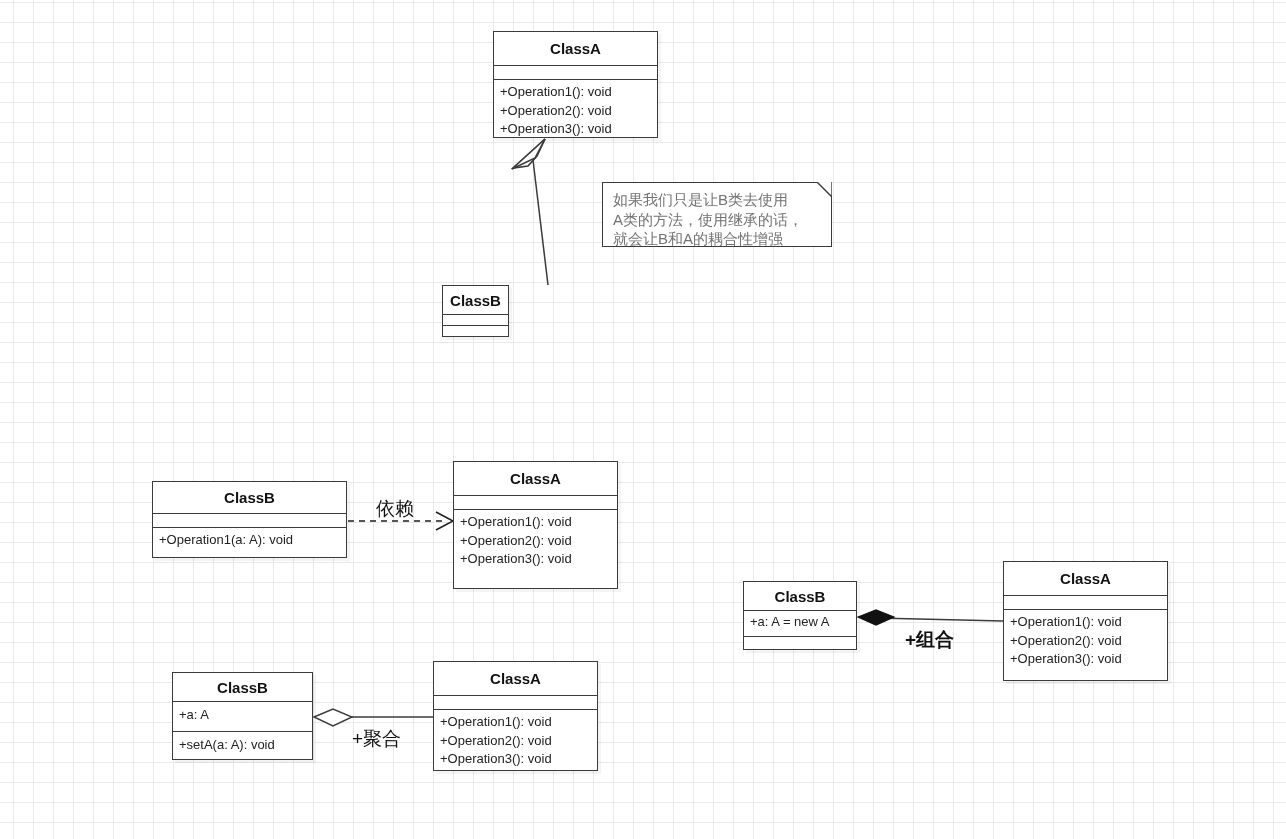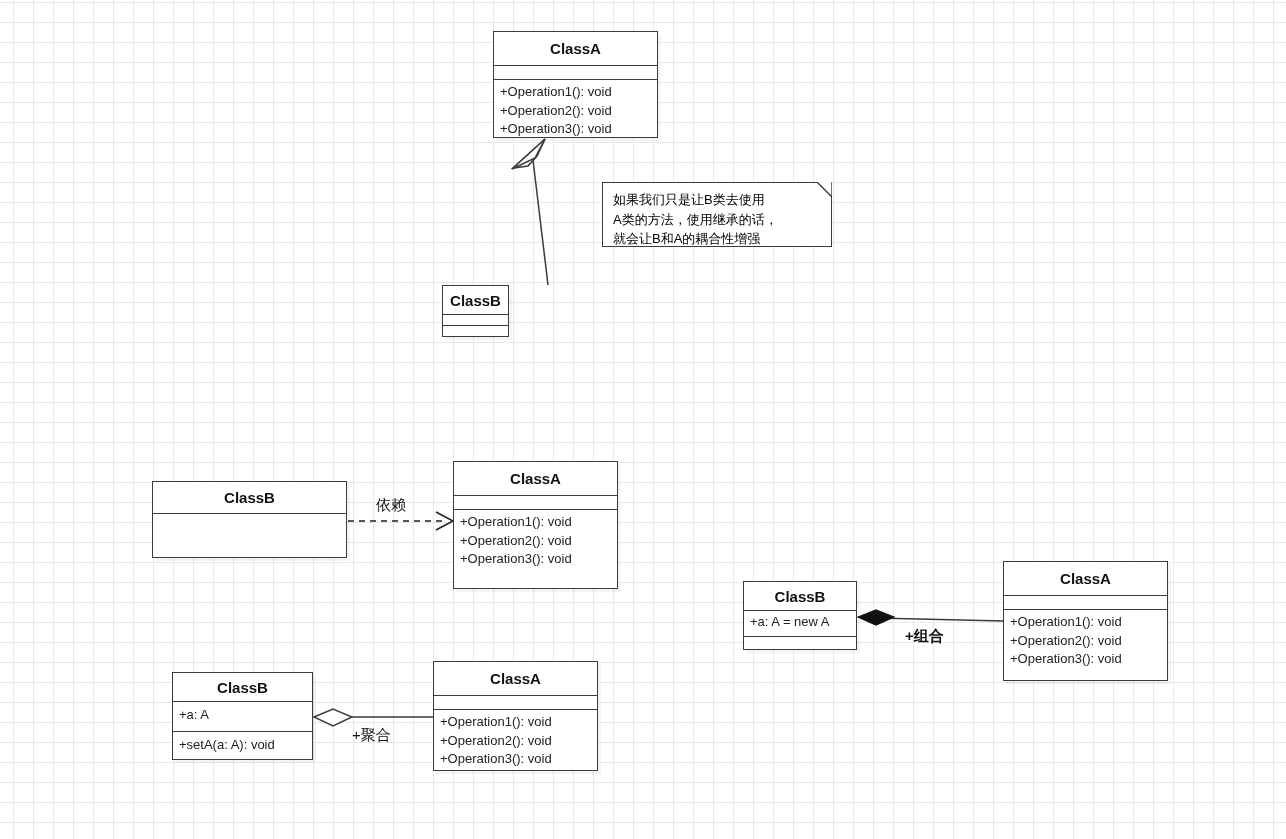--- a/index.html
+++ b/index.html
@@ -55,35 +55,35 @@
   }
   .note {
     position: absolute;
     background: #ffffff;
     border: 1.4px solid #3b3b3b;
     box-sizing: border-box;
     padding: 7px 10px 6px 10px;
     z-index: 6;
   }
   .note-line {
-    font-size: 13px;
-    color: #000000;
+    font-size: 15px;
+    color: #737373;
     line-height: 19.5px;
     white-space: nowrap;
   }
   .note-fold {
     position: absolute;
     top: -1px;
     right: -1px;
     width: 15px;
     height: 15px;
   }
   .edge-label {
     position: absolute;
-    font-size: 15px;
+    font-size: 19px;
     color: #111111;
     white-space: nowrap;
     z-index: 7;
   }
   svg.links {
     position: absolute;
     left: 0;
     top: 0;
     width: 1286px;
     height: 839px;
@@ -134,20 +134,23 @@
       <polyline points="0,0 15,15 15,0" fill="none" stroke="#3b3b3b" stroke-width="1.4"></polyline>
     </svg>
     <div class="note-line">如果我们只是让B类去使用</div>
     <div class="note-line">A类的方法，使用继承的话，</div>
     <div class="note-line">就会让B和A的耦合性增强</div>
   </div>
 
   <div class="uml-class" style="left:152px; top:481px; width:195px; height:77px;">
     <div class="cls-title" style="height:31px;">ClassB</div>
     <div class="cls-sep" style="height:14px;"></div>
+    <div class="cls-sep cls-compartment" style="height:30px;">
+      <div class="cls-row">+Operation1(a: A): void</div>
+    </div>
   </div>
 
   <div class="edge-label" style="left:376px; top:496px;">依赖</div>
 
   <div class="uml-class" style="left:453px; top:461px; width:165px; height:128px;">
     <div class="cls-title" style="height:33px;">ClassA</div>
     <div class="cls-sep" style="height:14px;"></div>
     <div class="cls-sep cls-compartment" style="height:80px;">
       <div class="cls-row">+Operation1(): void</div>
       <div class="cls-row">+Operation2(): void</div>

